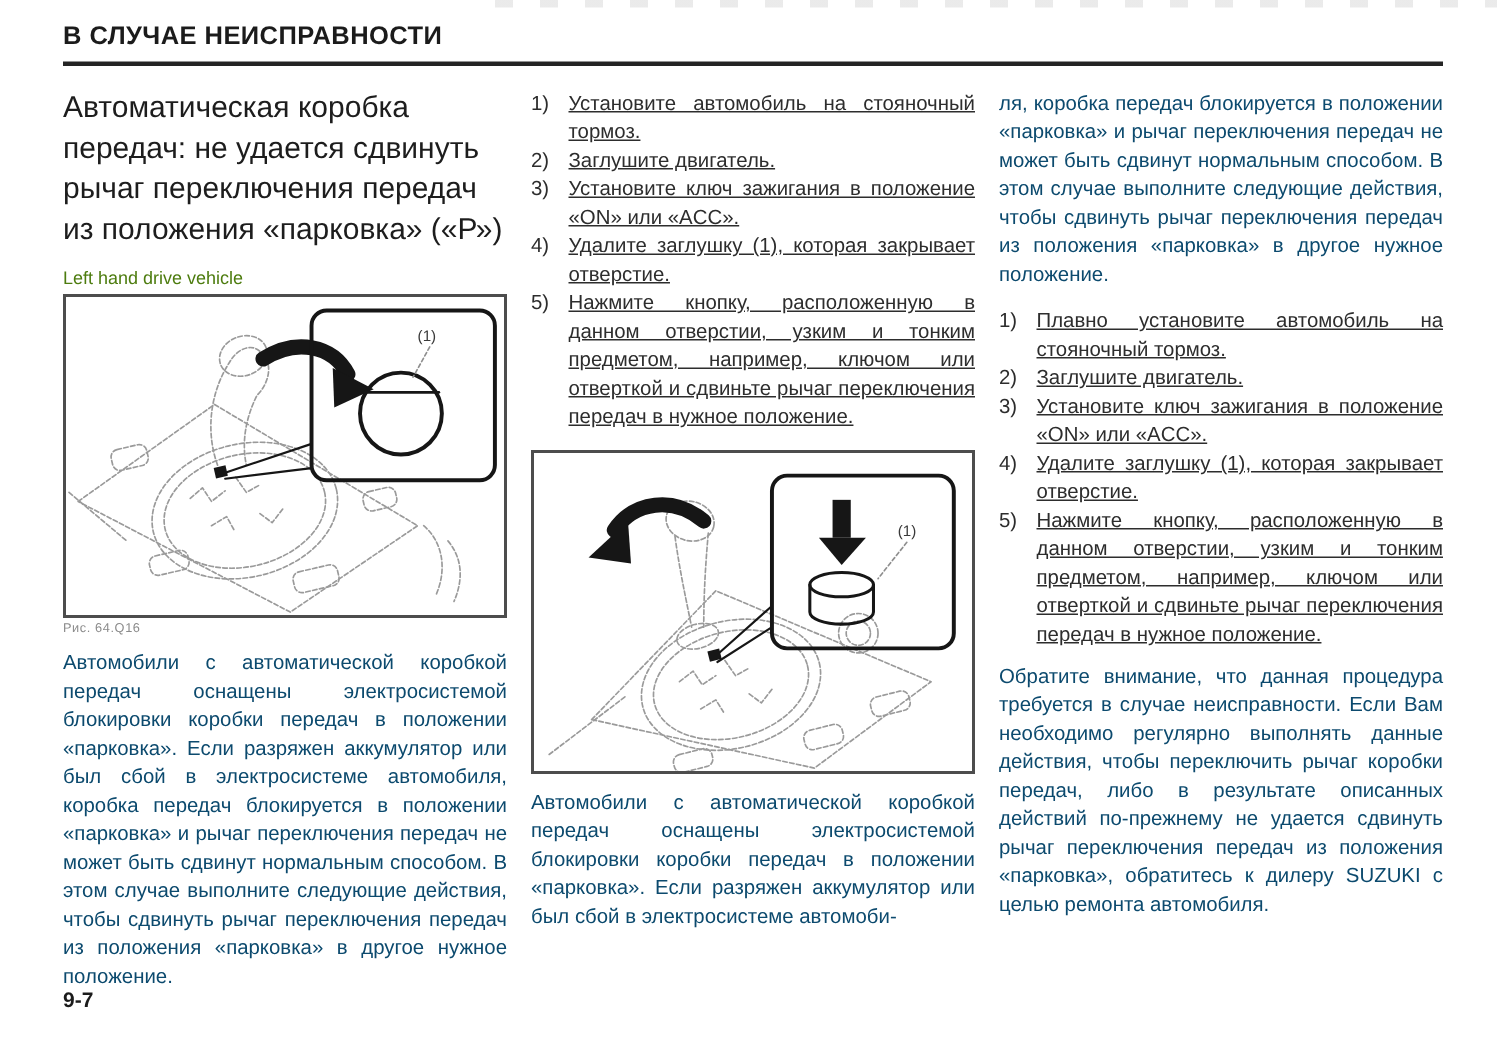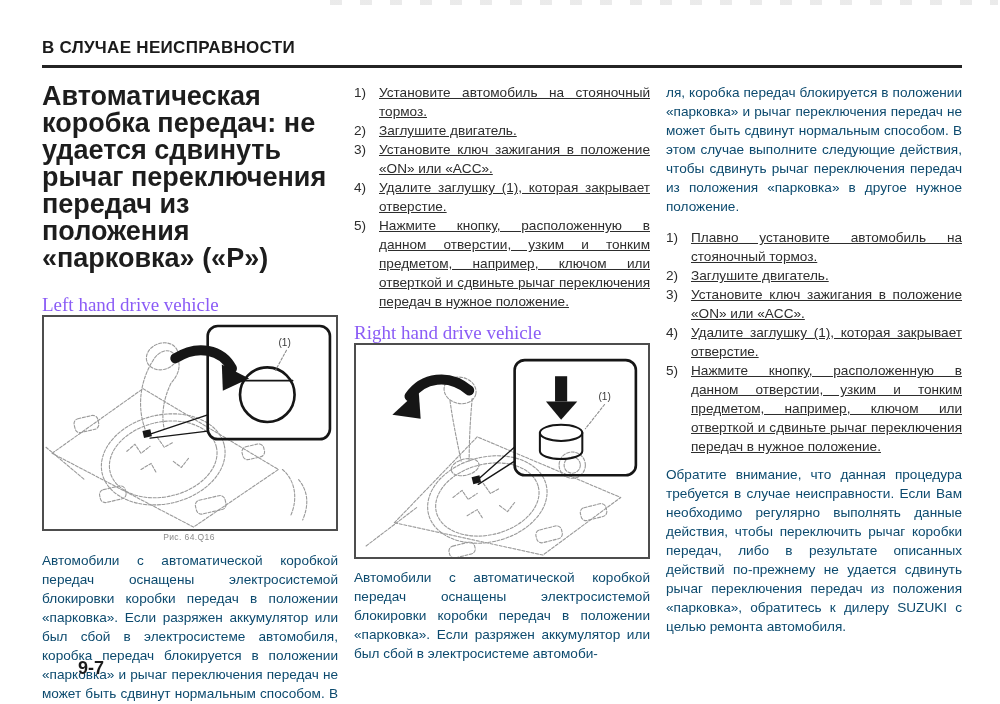--- a/index.html
+++ b/index.html
@@ -1,44 +1,44 @@
 <!DOCTYPE html>
 <html><head>
 <meta charset="utf-8">
 <style>
   html,body{margin:0;padding:0;}
   body{
     width:1000px;height:704px;background:#ffffff;position:relative;overflow:hidden;
     font-family:"Liberation Sans","DejaVu Sans",sans-serif;color:#2b2b2b;
   }
-  .page{position:absolute;inset:0;padding:32px 38px 0 42px;box-sizing:border-box;}
+  .page{position:absolute;inset:0;padding:8px 38px 0 42px;box-sizing:border-box;}
   .scan-artifacts{
     position:absolute;top:0;left:330px;width:668px;height:5px;
     background:repeating-linear-gradient(90deg,#e7e7e7 0 12px,transparent 12px 30px);
     opacity:.85;
   }
   .section-header{font-size:17px;font-weight:bold;letter-spacing:.3px;color:#1b1b1b;margin:6px 0 7px;}
   .rule{border:0;border-top:3.5px solid #242424;margin:0 0 15px;}
   .columns{display:flex;gap:16px;}
   .col{width:296px;flex:0 0 296px;}
-  .article-title{font-size:27px;line-height:27px;font-weight:bold;color:#1d1d1d;margin:0 0 24px;hyphens:manual;}
-  .fig-label{font-size:19px;line-height:17px;color:#8b5cf6;margin:0 0 2px;font-family:Liberation Serif, serif;}
+  .article-title{font-size:20px;line-height:27px;font-weight:normal;color:#1d1d1d;margin:0 0 10px;hyphens:manual;}
+  .fig-label{font-size:12px;line-height:17px;color:#4d7c0f;margin:0 0 2px;}
   .figure{border:2px solid #4d4d4d;background:#fff;height:212px;position:relative;overflow:hidden;}
   .figure svg{display:block;width:100%;height:100%;}
-  .fig-caption{font-size:8.5px;letter-spacing:.4px;color:#8b8b8b;text-align:center;margin:1px 2px 7px 0;}
+  .fig-caption{font-size:8.5px;letter-spacing:.4px;color:#8b8b8b;text-align:left;margin:1px 2px 7px 0;}
   p.body{font-size:13.6px;line-height:19px;text-align:justify;margin:9px 0 0;color:#0c4a6e;}
   p.body.first{margin-top:0;}
   .steps{margin:0;}
   .step{display:flex;font-size:13.6px;line-height:19px;color:#2d2d2d;}
   .step .n{flex:0 0 25px;}
   .step .t{flex:1;text-align:justify;text-decoration:underline;}
   .steps.mt{margin-top:12px;}
   .after-steps{margin-top:14px;}
   .fig-block{margin-top:13px;}
-  .page-number{position:absolute;left:42px;top:658px;font-size:18px;font-weight:bold;color:#1b1b1b;margin-left:36px;}
+  .page-number{position:absolute;left:42px;top:658px;font-size:14px;font-weight:bold;color:#1b1b1b;}
   .sketch{stroke:#9a9a9a;fill:none;stroke-width:1.1;stroke-dasharray:3 1.6;stroke-linecap:round;stroke-linejoin:round;}
   .sketch-solid{stroke:#8f8f8f;fill:none;stroke-width:1.1;stroke-linecap:round;stroke-linejoin:round;}
   .ink{stroke:#161616;fill:none;stroke-linecap:round;stroke-linejoin:round;}
   .callout-text{font-family:"Liberation Sans",sans-serif;font-size:10px;fill:#3a3a3a;}
 </style>
 </head>
 <body>
 
 <div class="page">
 
@@ -112,21 +112,20 @@
             <span class="n">4)</span>
             <span class="t">Удалите заглушку (1), которая закрывает отверстие.</span>
           </div>
         <div class="step">
             <span class="n">5)</span>
             <span class="t">Нажмите кнопку, расположенную в данном отверстии, узким и тонким предметом, например, ключом или отверткой и сдвиньте рычаг переключения передач в нужное положение.</span>
           </div>
       </div>
 
       <div class="fig-block">
-        <div class="fig-label">Right hand drive vehicle</div>
         <div class="figure">
           <svg viewBox="0 0 289 208">
 
             <path class="sketch" d="M38 175 L120 90 L262 150 L185 207 Z"></path>
             <path class="sketch" d="M10 198 L60 160"></path>
             <ellipse class="sketch" cx="130" cy="152" rx="60" ry="42" transform="rotate(-14 130 152)"></ellipse>
             <ellipse class="sketch" cx="130" cy="152" rx="52" ry="35" transform="rotate(-14 130 152)"></ellipse>
             <circle class="sketch" cx="214" cy="118" r="13"></circle>
             <circle class="sketch" cx="214" cy="118" r="8"></circle>
             <rect class="sketch" x="222" y="158" width="26" height="13" rx="5" transform="rotate(-14 235 164)"></rect>

